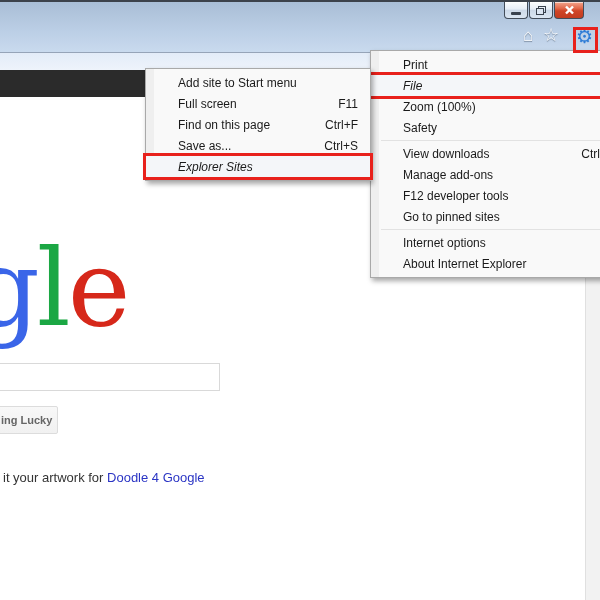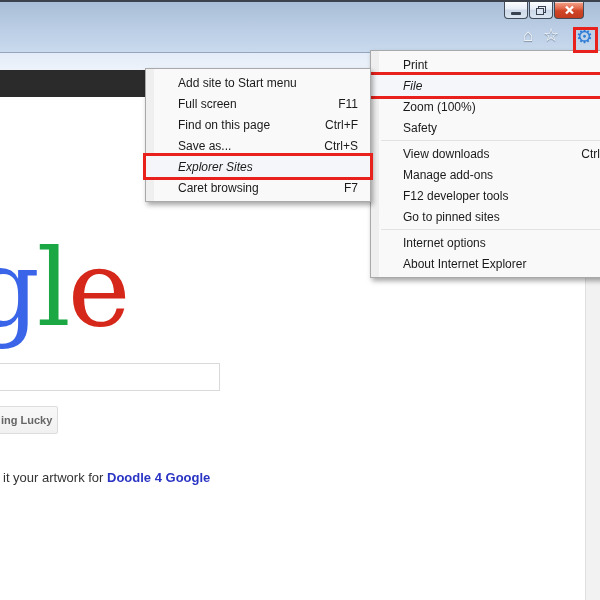--- a/index.html
+++ b/index.html
@@ -38,21 +38,21 @@
              border-left:1px solid #e0e0e0;box-sizing:border-box;}
   .logo{position:absolute;left:-28px;top:236px;font-family:"DejaVu Serif",serif;font-size:106px;
         line-height:1;letter-spacing:-3px;white-space:nowrap;}
   .search{position:absolute;left:-60px;top:363px;width:280px;height:28px;box-sizing:border-box;
           border:1px solid #d9d9d9;background:#fff;outline:none;font-size:14px;padding:0 6px;}
   .lucky{position:absolute;left:-22px;top:406px;width:80px;height:28px;box-sizing:border-box;
          background:linear-gradient(#f8f8f8,#f1f1f1);border:1px solid #dcdcdc;border-radius:2px;
          font-family:"Liberation Sans",sans-serif;font-weight:bold;font-size:11px;color:#666;
          text-align:left;padding:0 0 0 22px;white-space:nowrap;}
   .artwork{position:absolute;left:3px;top:470px;font-size:13px;color:#333;}
-  .artwork a{color:var(--link-blue);text-decoration:none;font-weight:bold;}
+  .artwork a{color:var(--link-blue);text-decoration:none;}
 
   
   .menu{position:absolute;background:#f9f9f9;border:1px solid #a9a9a9;box-sizing:border-box;
         box-shadow:2px 3px 5px rgba(0,0,0,.35);padding:3px 0;z-index:20;font-size:12px;color:#1a1a1a;}
   .menu::before{content:"";position:absolute;left:0;top:0;bottom:0;width:8px;background:#efefef;}
   .gear-menu{left:370px;top:50px;width:256px;}
   .file-submenu{left:145px;top:68px;width:226px;text-align:center;}
   .menu-item{position:relative;height:21px;display:flex;align-items:center;
              padding:0 12px 0 32px;cursor:default;}
   .mi-label{flex:0 0 auto;}
@@ -157,19 +157,15 @@
         <span class="mi-label">Find on this page</span>
         <span class="mi-shortcut">Ctrl+F</span>
       </div>
       <div class="menu-item">
         <span class="mi-label">Save as...</span>
         <span class="mi-shortcut">Ctrl+S</span>
       </div>
       <div class="menu-item highlighted">
         <span class="mi-label">Explorer Sites</span>
       </div>
-      <div class="menu-item">
-        <span class="mi-label">Caret browsing</span>
-        <span class="mi-shortcut">F7</span>
-      </div>
     </div>
 
 </div>
 
 </body></html>

